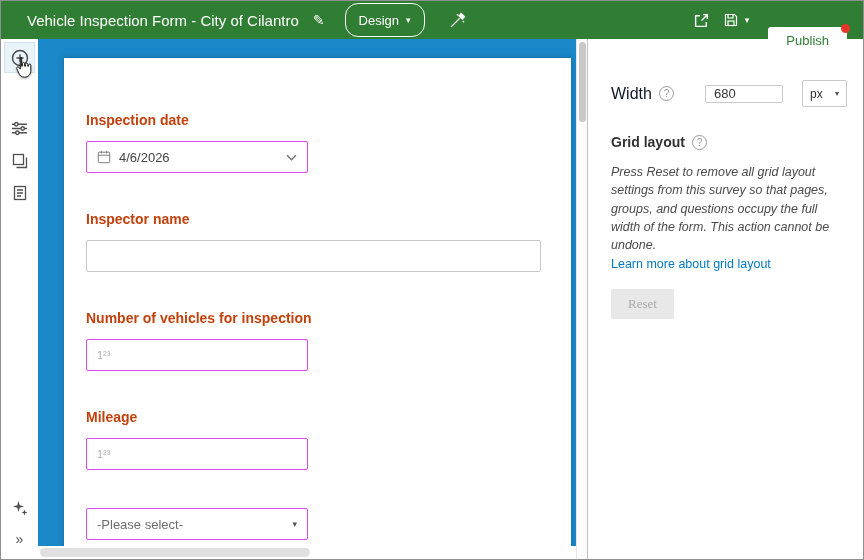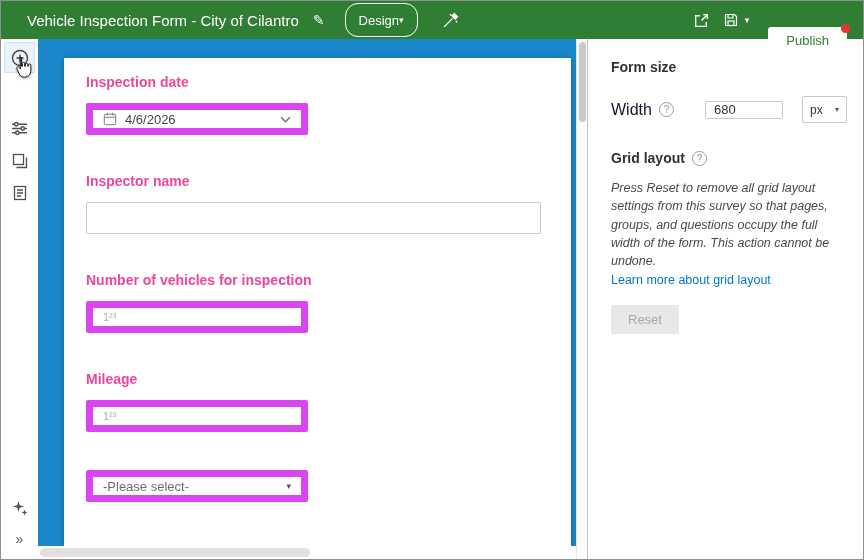--- a/index.html
+++ b/index.html
@@ -4,21 +4,21 @@
 <style>
   * { box-sizing: border-box; margin: 0; padding: 0; }
   body { font-family: "Liberation Sans", sans-serif; background: #fff; }
 
   .window { position: relative; width: 864px; height: 560px; border: 1px solid #8f8f8f; background: #fff; overflow: hidden; }
 
   
   .topbar { height: 38px; background: #2f7e33; display: flex; align-items: center; padding: 0 16px 0 26px; color: #fff; }
   .title { font-size: 15px; white-space: nowrap; }
   .pencil { margin-left: 14px; font-size: 14px; cursor: pointer; }
-  .design-btn { margin-left: 20px; height: 25px; padding: 16px 13px; border: 1px solid #fff; border-radius: 13px; background: transparent; color: #fff; font-size: 13px; display: flex; align-items: center; font-family: inherit; cursor: pointer; }
+  .design-btn { margin-left: 20px; height: 25px; padding: 16px 13px; border: 1px solid #fff; border-radius: 13px; background: transparent; color: #fff; font-size: 13px; display: flex; align-items: center; gap: 7px; font-family: inherit; cursor: pointer; }
   .design-btn .caret { font-size: 9px; }
   .hdr-icon { display: flex; align-items: center; cursor: pointer; }
   .tools-wrap { margin-left: 24px; }
   .hdr-right { margin-left: auto; display: flex; align-items: center; gap: 13px; }
   .save-caret { font-size: 9px; margin-left: -7px; cursor: pointer; }
   .publish-btn { position: relative; height: 26px; padding: 0 18px; background: #fff; color: #2f7e33; border: none; border-radius: 3px; font-size: 13px; font-family: inherit; cursor: pointer; margin-left: 6px; margin-top: 40px; }
   .publish-dot { position: absolute; top: -3px; right: -3px; width: 9px; height: 9px; border-radius: 50%; background: #e8352c; }
 
   
   .main { display: flex; height: calc(100% - 38px); }
@@ -31,22 +31,22 @@
   .rail-bottom { margin-top: auto; margin-bottom: 6px; display: flex; flex-direction: column; gap: 2px; align-items: center; }
   .expand-glyph { font-size: 14px; color: #4f4f4f; }
 
   
   .cursor { position: absolute; left: 10px; top: 50px; width: 26px; height: 32px; z-index: 50; pointer-events: none; filter: drop-shadow(0 1px 1px rgba(0,0,0,.35)); }
 
   
   .canvas { flex: 1; background: #1a87c8; position: relative; overflow: hidden; }
   .page { position: absolute; top: 19px; left: 26px; width: 507px; bottom: 13px; background: #fff; padding: 16px 22px; box-shadow: 0 0 5px rgba(0,0,0,.25); overflow: hidden; }
   .question { position: relative; margin-bottom: 38px; }
-  .qlabel { font-size: 14px; font-weight: bold; color: #ec4899; margin-bottom: 13px; }
-  .control { height: 32px; border: 7px solid #d946ef; border-radius: 2px; background: #fff; display: flex; align-items: center; padding: 0 10px; width: 222px; font-size: 13px; color: #444; cursor: pointer; }
+  .qlabel { font-size: 14px; font-weight: bold; color: #c2410c; margin-bottom: 13px; margin-top: 38px; }
+  .control { height: 32px; border: 1px solid #d946ef; border-radius: 2px; background: #fff; display: flex; align-items: center; padding: 0 10px; width: 222px; font-size: 13px; color: #444; cursor: pointer; }
   .control .chev { margin-left: auto; display: flex; }
   .cal { margin-right: 8px; display: flex; }
   .text-input { width: 455px; height: 32px; border: 1px solid #c9c9c9; border-radius: 2px; font-size: 13px; padding: 0 9px; font-family: inherit; color: #333; }
   .numglyph { color: #aeaeae; font-size: 11px; }
   .select-val { color: #6d6d6d; }
   .sel-caret { margin-left: auto; font-size: 9px; color: #555; }
 
   .hscroll { position: absolute; left: 0; right: 0; bottom: 0; height: 13px; background: #fff; }
   .hthumb { position: absolute; left: 2px; top: 2px; height: 9px; width: 270px; background: #e0e0e0; border-radius: 5px; }
 
@@ -58,21 +58,21 @@
   .panel-title { font-size: 14px; font-weight: bold; color: #323232; }
   .width-row { display: flex; align-items: center; margin-top: 21px; }
   .width-label { font-size: 16px; color: #0f172a; text-align: right; }
   .help { width: 15px; height: 15px; border: 1px solid #9a9a9a; border-radius: 50%; color: #9a9a9a; font-size: 10px; display: inline-flex; align-items: center; justify-content: center; margin-left: 7px; flex: none; cursor: pointer; }
   .width-input { margin-left: auto; width: 78px; height: 18px; border: 1px solid #c9c9c9; border-radius: 2px; font-size: 13px; padding: 0 8px; font-family: inherit; color: #333; }
   .unit-select { width: 45px; height: 27px; border: 1px solid #c9c9c9; border-radius: 2px; margin-left: 19px; display: flex; align-items: center; justify-content: space-between; padding: 0 7px; font-size: 12px; color: #333; cursor: pointer; flex: none; }
   .unit-caret { font-size: 8px; color: #555; }
   .grid-title-row { margin-top: 27px; display: flex; align-items: center; }
   .grid-text { margin-top: 13px; font-size: 12.5px; color: #4a4a4a; line-height: 1.46; font-style: italic; }
   .grid-link { font-size: 12.5px; color: #0079c1; margin-top: 2px; display: inline-block; cursor: pointer; }
-  .reset-btn { display: block; margin-top: 17px; padding: 7px 17px; background: #e8e8e8; color: #a9a9a9; border: none; border-radius: 2px; font-size: 13px; font-family: Liberation Sans, sans-serif; }
+  .reset-btn { display: block; margin-top: 17px; padding: 7px 17px; background: #e8e8e8; color: #a9a9a9; border: none; border-radius: 2px; font-size: 13px; font-family: Liberation Serif, serif; }
 </style>
 </head>
 <body>
 
 <div class="window">
 
   <header class="topbar">
     <span class="title">Vehicle Inspection Form - City of Cilantro</span>
     <span class="pencil">✎</span>
 
@@ -216,21 +216,20 @@
       <div class="hscroll">
         <div class="hthumb"></div>
       </div>
     </div>
 
     <div class="vscroll">
       <div class="vthumb"></div>
     </div>
 
     <aside class="panel">
-      <div class="panel-title">Form size</div>
 
       <div class="width-row">
         <span class="width-label">Width</span>
         <span class="help">?</span>
         <input class="width-input" type="text" value="680" style="">
         <div class="unit-select">
           <span>px</span>
           <span class="unit-caret">▾</span>
         </div>
       </div>

